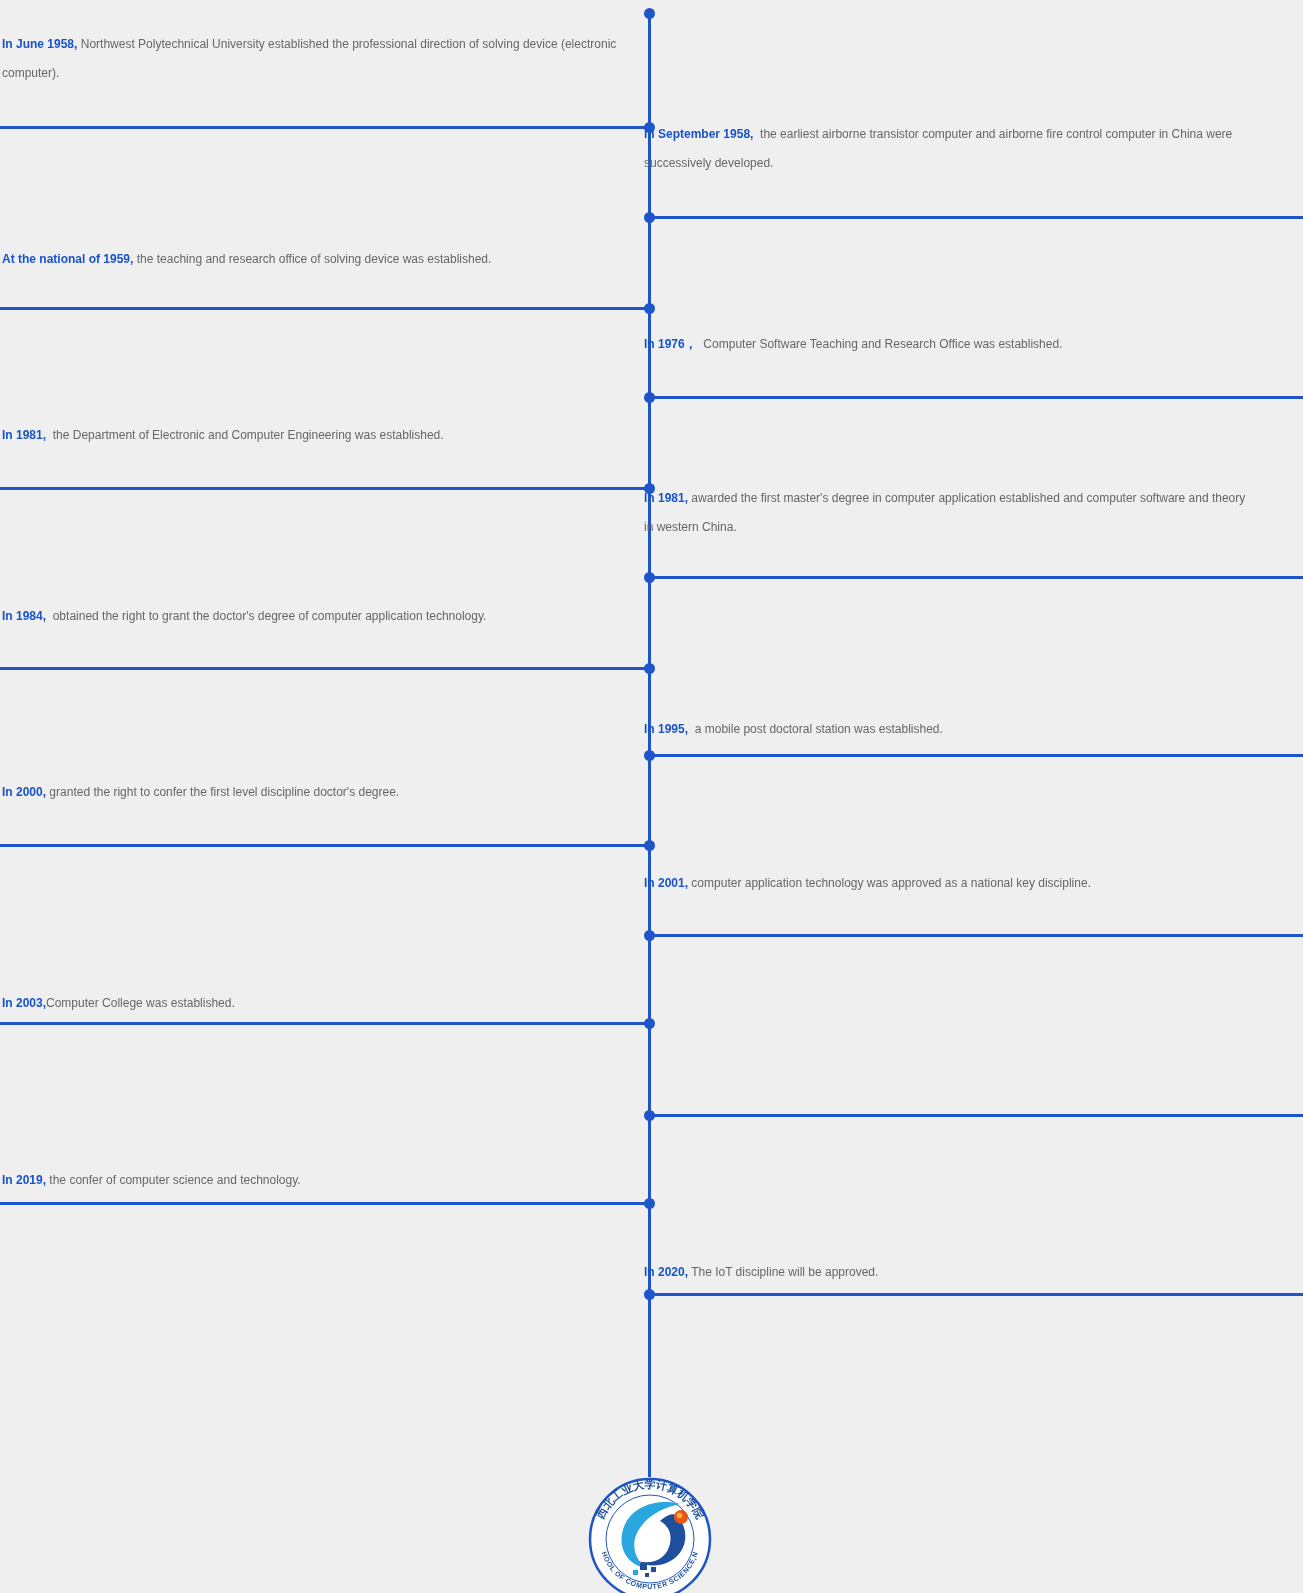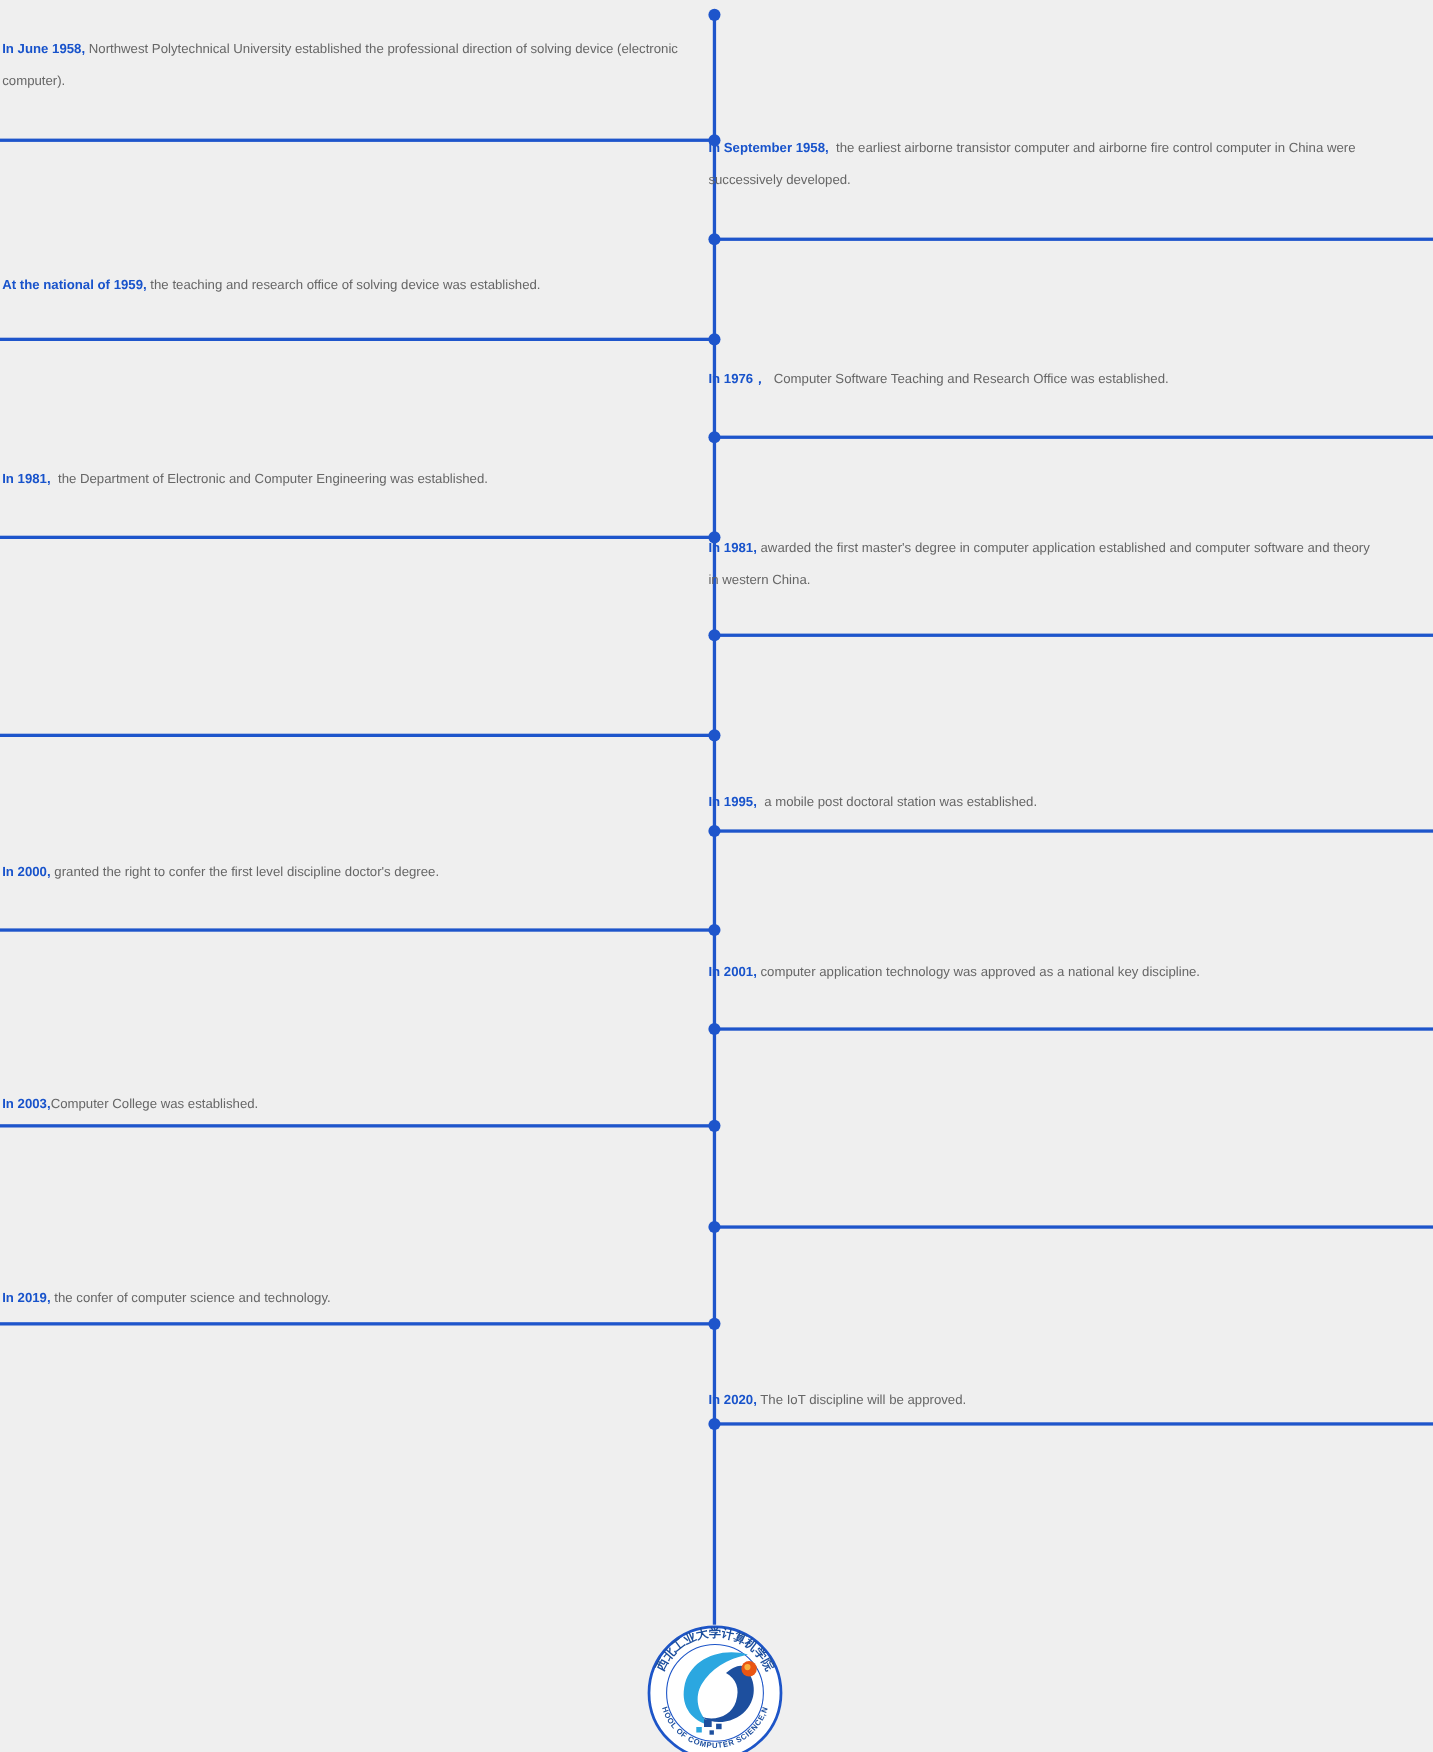--- a/index.html
+++ b/index.html
@@ -24,20 +24,21 @@
 <div class="canvas">
 
   <div class="vline"></div>
 
   <div class="event left" style="top:30px"><b>In June 1958,</b><span> Northwest Polytechnical University estab­lished the professional direction of solving device (electron­ic computer).</span></div>
   <div class="event right" style="top:120px"><b>In September 1958,</b><span>  the earliest airborne transistor com­puter and airborne fire control computer in China were successively developed.</span></div>
   <div class="event left" style="top:245px"><b>At the national of 1959,</b><span> the teaching and research office of solving device was established.</span></div>
   <div class="event right" style="top:330px"><b>In 1976，</b><span>  Computer Software Teaching and Research Office was established.</span></div>
   <div class="event left" style="top:421px"><b>In 1981,</b><span>  the Department of Electronic and Computer Engi­neering was established.</span></div>
   <div class="event right" style="top:484px"><b>In 1981,</b><span> awarded the first master's degree in computer application established and computer software and theory in western China.</span></div>
+  <div class="event left" style="top:602px"><b>In 1984,</b><span>  obtained the right to grant the doctor's degree of computer application technology.</span></div>
   <div class="event right" style="top:715px"><b>In 1995,</b><span>  a mobile post doctoral station was established.</span></div>
   <div class="event left" style="top:778px"><b>In 2000,</b><span> granted the right to confer the first level discipline doctor's degree.</span></div>
   <div class="event right" style="top:869px"><b>In 2001,</b><span> computer application technology was approved as a national key discipline.</span></div>
   <div class="event left" style="top:989px"><b>In 2003,</b><span>Computer College was established.</span></div>
   <div class="event left" style="top:1166px"><b>In 2019,</b><span> the confer of computer science and technology.</span></div>
   <div class="event right" style="top:1258px"><b>In 2020,</b><span> The IoT discipline will be approved.</span></div>
 
   <div class="rule left" style="top:126px"></div>
   <div class="rule right" style="top:216px"></div>
   <div class="rule left" style="top:307px"></div>

